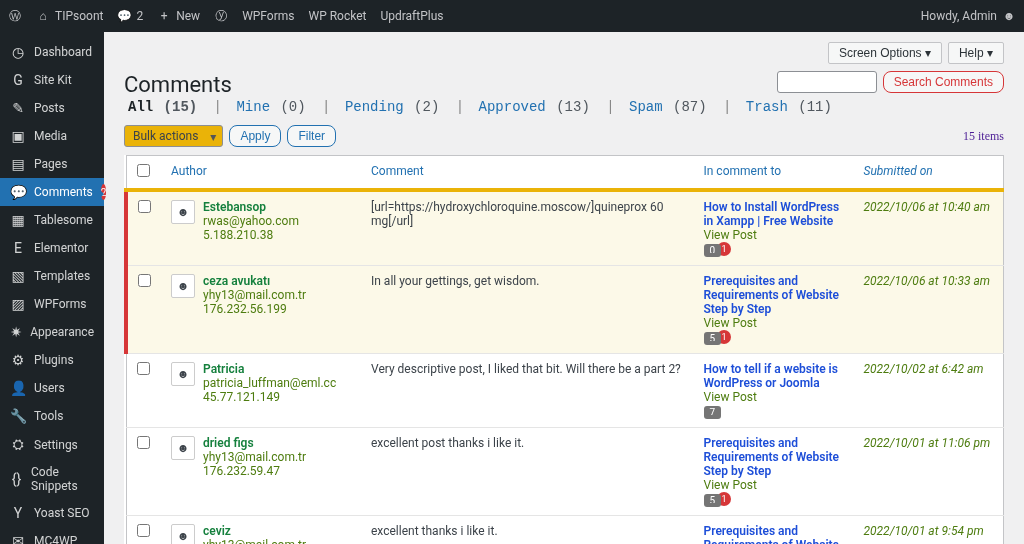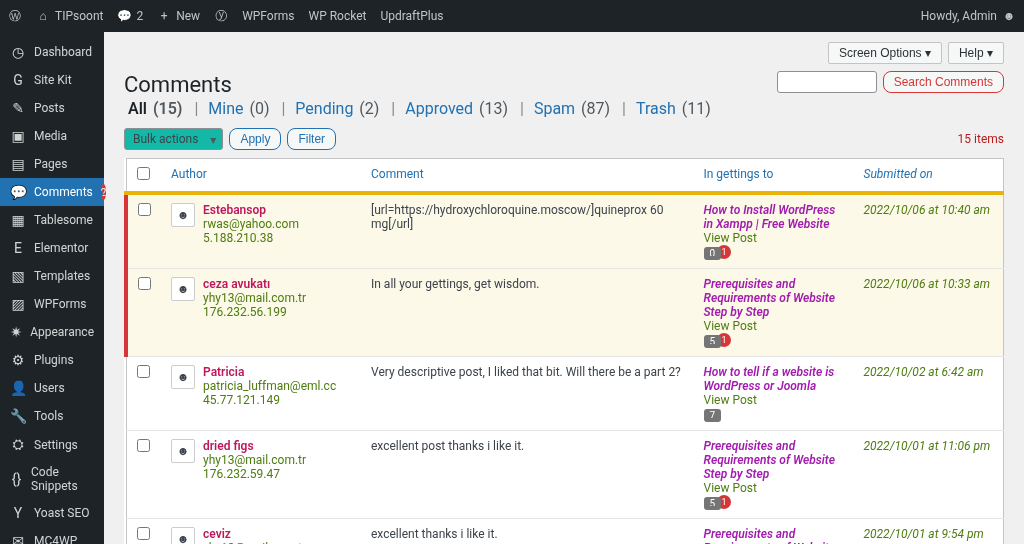--- a/index.html
+++ b/index.html
@@ -16,53 +16,53 @@
 .menu-item.current { background: #2271b1; color: #fff; }
 .menu-item.current::after { content: ""; position: absolute; right: -8px; top: 8px; border: 8px solid transparent; border-left-color: #2271b1; }
 .menu-icon { width: 16px; display: inline-block; text-align: center; font-size: 14px; }
 .count-circle { background: #d63638; color: #fff; border-radius: 50%; width: 16px; height: 16px; display: inline-flex; align-items: center; justify-content: center; font-size: 10px; margin-left: auto; }
 
 .content { flex: 1; padding: 10px 20px 20px 20px; }
 .top-right { display: flex; justify-content: flex-end; gap: 6px; margin-bottom: 8px; }
 .panel-btn { background: #f6f7f7; border: 1px solid #c3c4c7; padding: 3px 10px; font-size: 12px; border-radius: 2px; cursor: pointer; color:#2c3338;}
 h1.page-title { font-size: 22px; font-weight: 400; color: #1d2327; margin-bottom: 10px; }
 
-.subsub { font-size: 16px; margin-bottom: 10px; }
+.subsub { font-size: 14px; margin-bottom: 10px; font-family: Liberation Mono, monospace; }
 .subsub span { margin: 0 2px; }
 .sub-link { color: #2271b1; cursor: pointer; }
 .sub-link.current { color: #1d2327; font-weight: 600; }
 .sub-sep { color: #888; }
 
 .tablenav-top { display: flex; align-items: center; gap: 6px; margin-bottom: 8px; }
-.dropdown, .action-btn { border: 1px solid #8c8f94; background: #14b8a6; padding: 3px 24px 3px 8px; font-size: 12px; border-radius: 3px; cursor: pointer; position: relative; }
+.dropdown, .action-btn { border: 1px solid #8c8f94; background: #eab308; padding: 3px 24px 3px 8px; font-size: 12px; border-radius: 3px; cursor: pointer; position: relative; }
 .dropdown::after { content: "▾"; position: absolute; right: 6px; top: 4px; color: #555; }
 .btn { border: 1px solid #2271b1; color: #2271b1; background: #f6f7f7; padding: 3px 10px; border-radius: 8px; font-size: 12px; cursor: pointer; }
 .btn.danger { border-color: #d63638; color: #d63638; }
-.displaying-num { margin-left: auto; font-size: 12px; color: #b91c1c; }
+.displaying-num { margin-left: auto; font-size: 12px; color: #4c1d95; font-family: Liberation Serif, serif; }
 
 .search-wrap { display: flex; justify-content: flex-end; gap: 6px; margin-top: -36px; margin-bottom: 6px; }
 .search-input { border: 1px solid #8c8f94; padding: 3px 6px; width: 100px; font-size: 12px; border-radius: 3px; }
 
 .list-table { width: 100%; border: 1px solid #c3c4c7; border-collapse: collapse; background: #fff; }
 .list-table th, .list-table td { text-align: left; padding: 8px 10px; vertical-align: top; font-size: 12px; }
 .list-table thead th { border-bottom: 4px solid #eab308; font-weight: 400; color: #2271b1; cursor: pointer; }
 .list-table thead th.check { width: 20px; }
 .list-table tbody tr { border-bottom: 1px solid #e5e5e5; }
 .list-table tbody tr.pending { background: #fcf9e8; }
 .pending-bar { border-left: 4px solid #d63638; }
 .col-check { width: 24px; }
 .col-author { width: 200px; }
 .col-comment { width: auto; }
 .col-response { width: 160px; }
 .col-date { width: 150px; font-style: italic; }
 .avatar { width: 24px; height: 24px; background: #fff; border: 1px solid #ccc; border-radius: 2px; display: inline-flex; align-items: center; justify-content: center; font-weight: bold; font-size: 12px; float: left; margin-right: 8px; }
 .au-lines { overflow: hidden; }
-.strong { color: #be185d; font-weight: 600; }
+.strong { color: #15803d; font-weight: 600; }
 .link { color: #4d7c0f; display: block; cursor: pointer; }
-.post-link { color: #a21caf; font-weight: 600; display: block; cursor: pointer; font-style: italic; }
+.post-link { color: #1d4ed8; font-weight: 600; display: block; cursor: pointer; }
 .bubble { display: inline-block; background: #757575; color: #fff; padding: 1px 6px; border-radius: 3px; font-size: 10px; margin-top: 2px; position: relative; }
 .bubble::after { content: ""; position: absolute; left: 4px; bottom: -4px; border: 4px solid transparent; border-top-color: #757575; }
 .badge { display: inline-block; background: #d63638; color:#fff; border-radius: 50%; width: 14px; height: 14px; font-size: 9px; line-height: 14px; text-align: center; margin-left: -4px; vertical-align: top; }
 </style>
 </head>
 <body>
 
 <div class="admin-bar">
   <div class="admin-bar-left">
     <span class="ab-item">
@@ -193,21 +193,21 @@
       <button class="btn">Filter</button>
       <span class="displaying-num">15 items</span>
     </div>
 
     <table class="list-table">
       <thead>
         <tr>
           <th class="check col-check"><input type="checkbox" style=""></th>
           <th class="col-author">Author</th>
           <th class="col-comment">Comment</th>
-          <th class="col-response">In gettings to</th>
+          <th class="col-response">In comment to</th>
           <th class="col-date">Submitted on</th>
         </tr>
       </thead>
       <tbody id="comment-rows">
           <tr class="pending">
             <td class="col-check pending-bar"><input type="checkbox" style=""></td>
             <td class="col-author">
               <span class="avatar">☻</span>
               <div class="au-lines"><span class="strong">Estebansop</span><span class="link">rwas@yahoo.com</span><span class="link">5.188.210.38</span></div>
             </td>

